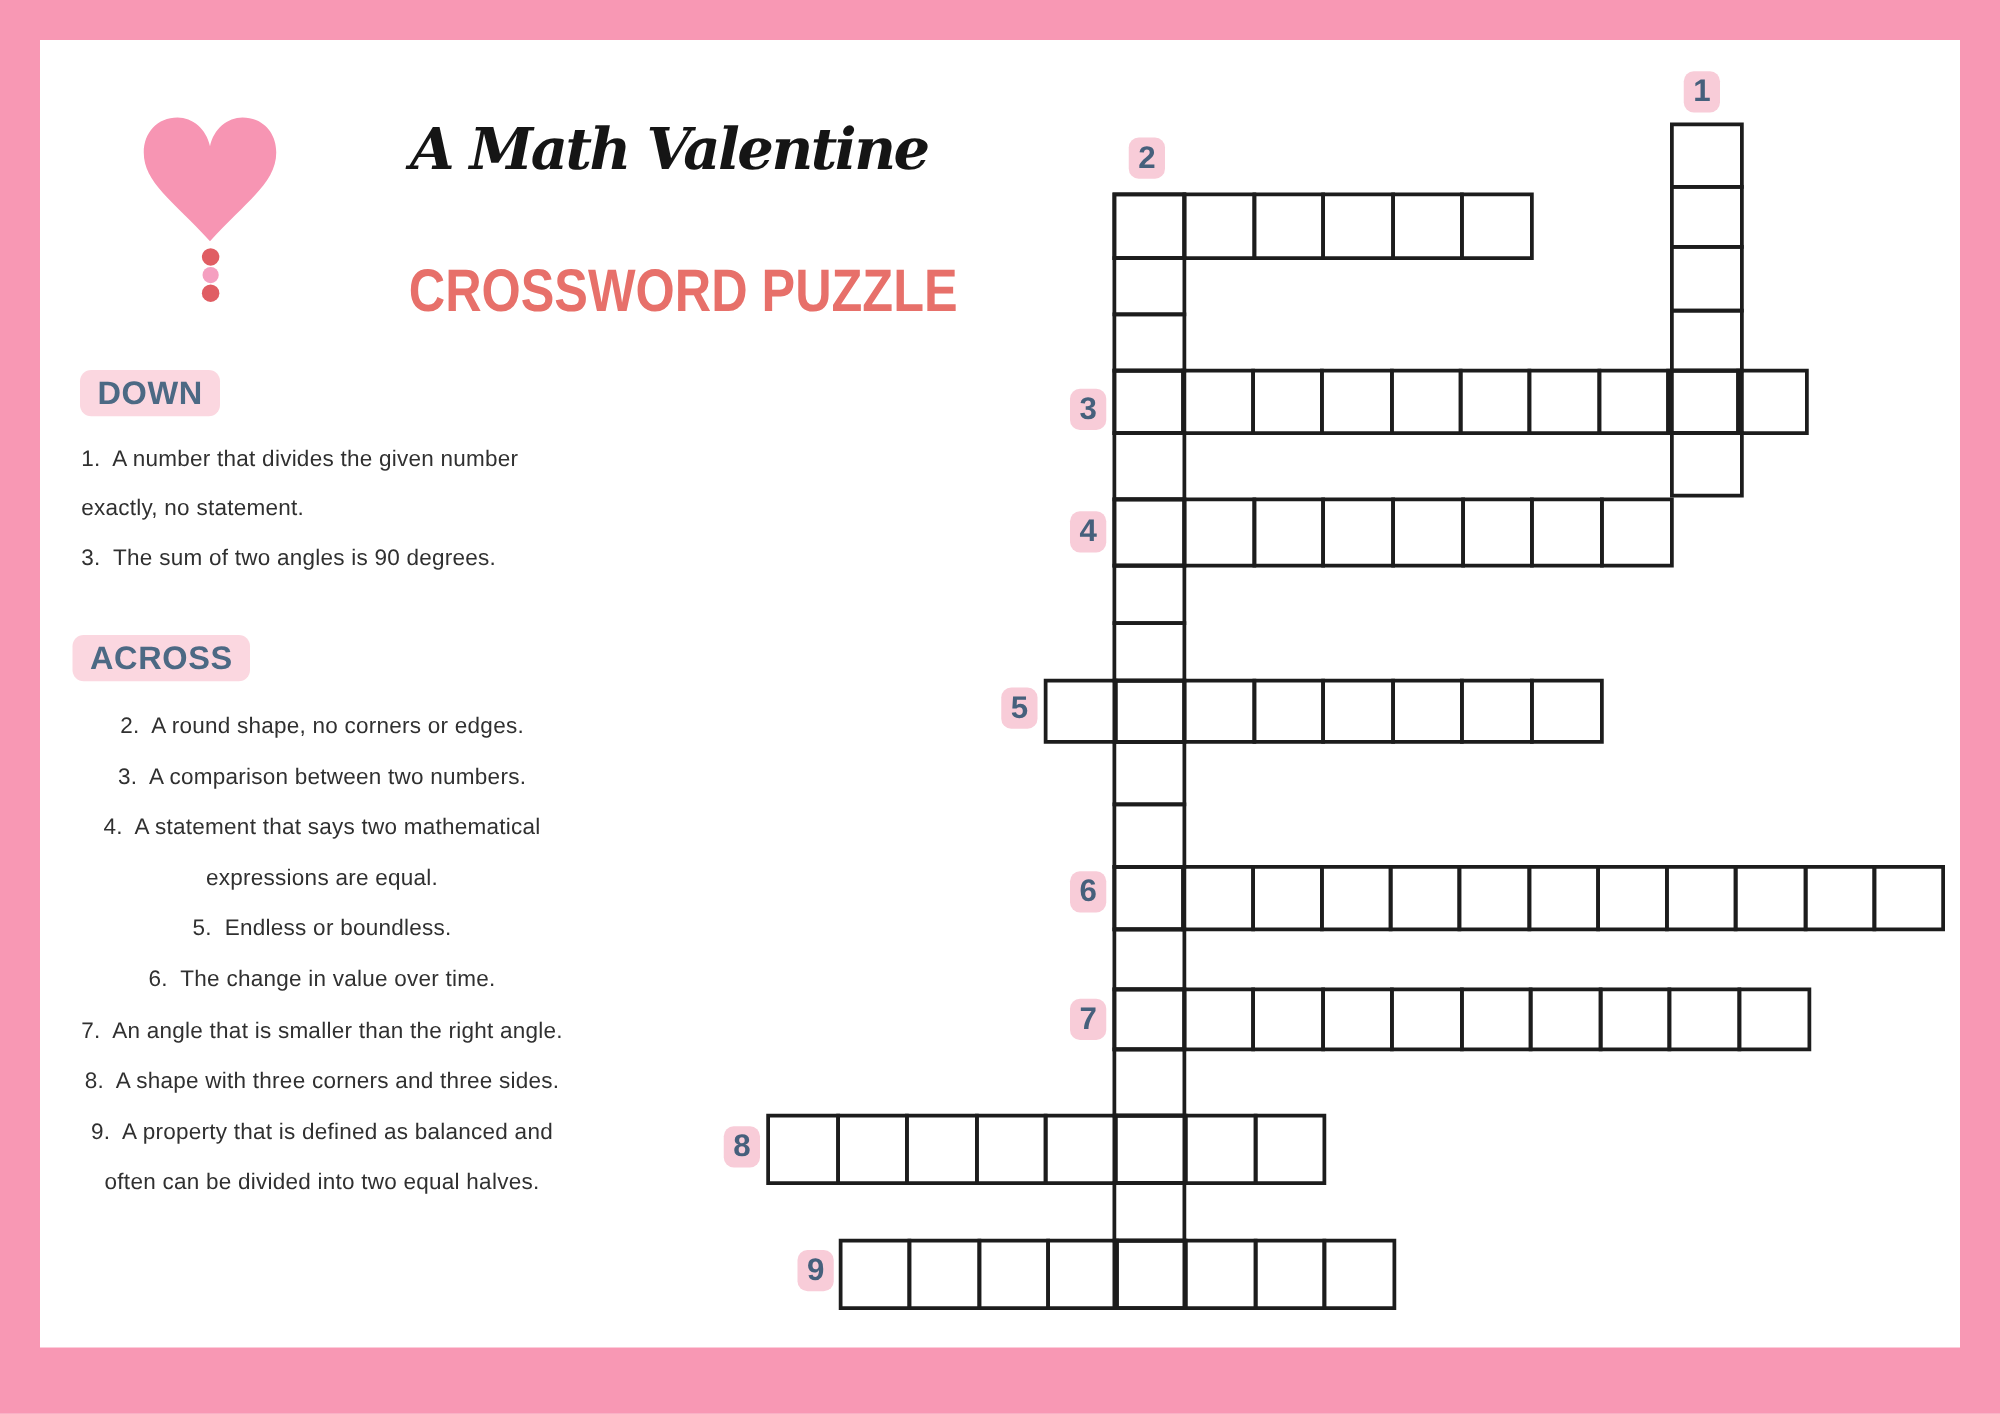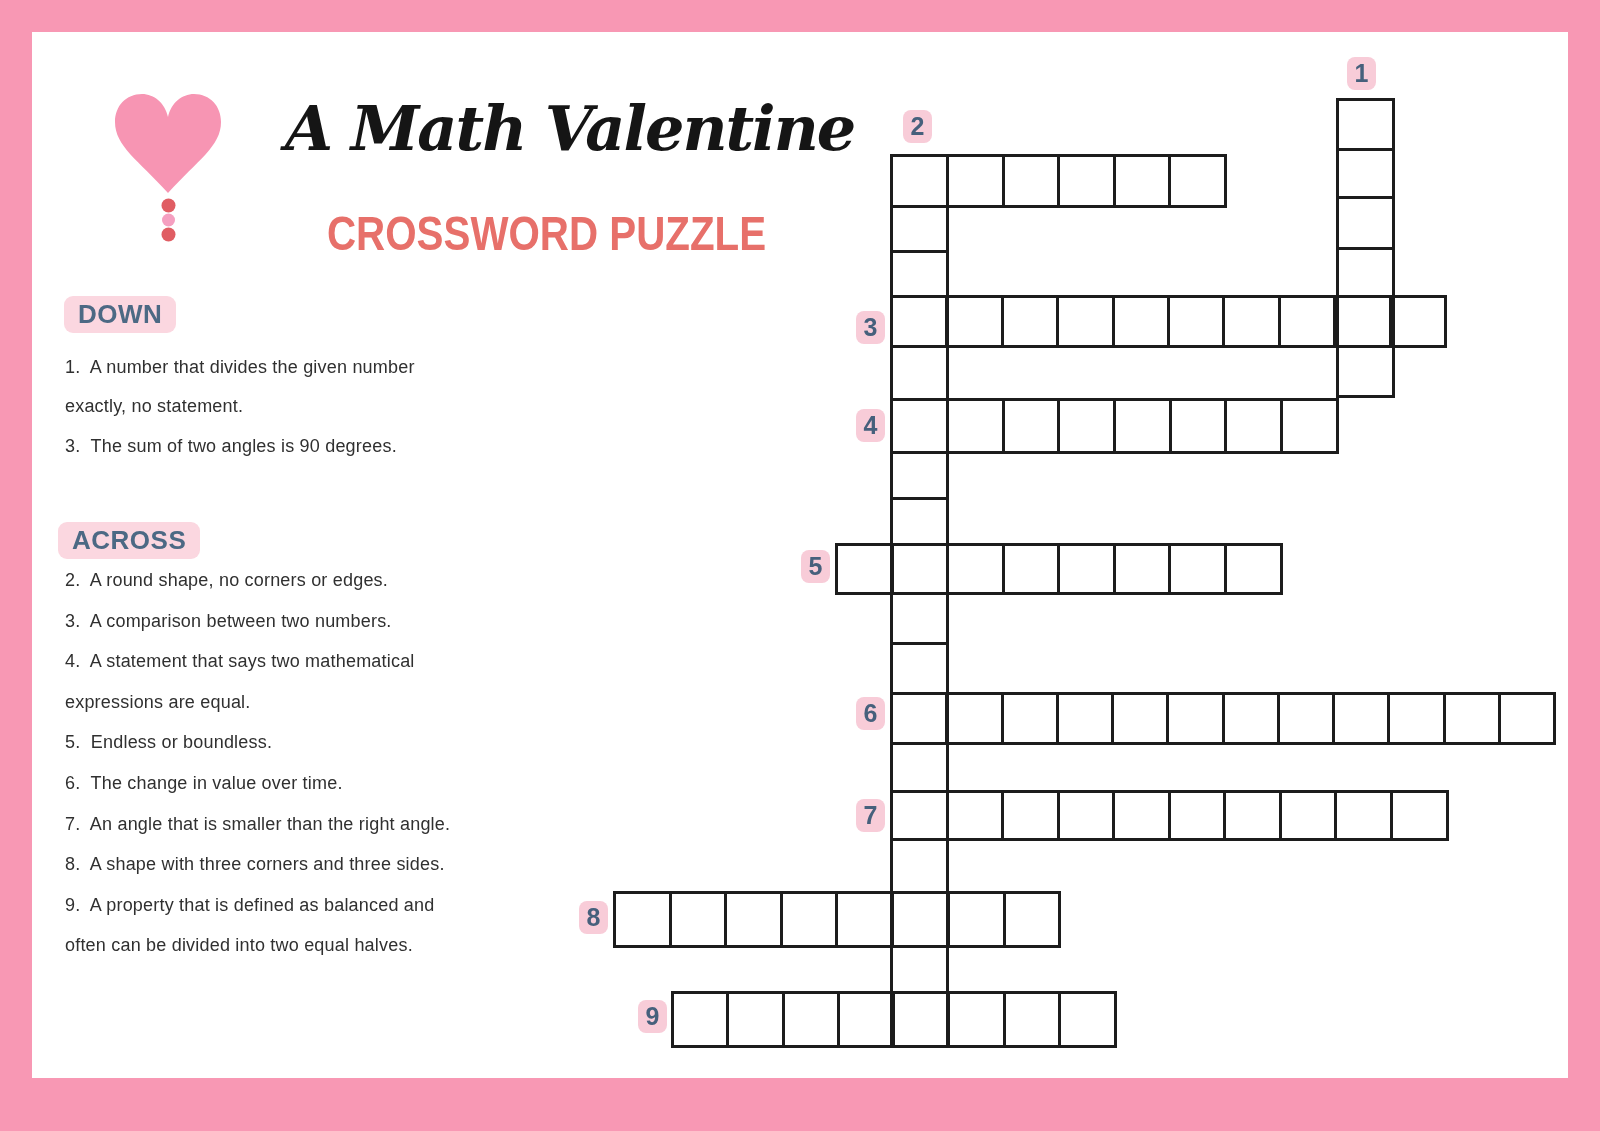--- a/index.html
+++ b/index.html
@@ -21,21 +21,21 @@
     left:114px;top:93px;
     width:108px;height:150px;
   }
   .title{
     position:absolute;
     left:285px;top:92px;width:500px;
     text-align:center;
     font-family:"DejaVu Serif", serif;
     font-style:italic;
     font-weight:600;
-    font-size:62px;
+    font-size:46px;
     letter-spacing:-2px;
     color:#151515;
     white-space:nowrap;
   }
   .subtitle{
     position:absolute;
     left:287px;top:206px;width:500px;
     text-align:center;
     font-size:48px;
     font-weight:700;
@@ -49,31 +49,31 @@
     position:absolute;
     background:#fbd7e0;
     color:#4c6984;
     font-weight:700;
     font-size:26px;
     letter-spacing:0.5px;
     padding:3px 14px;
     border-radius:9px;
   }
   .down-badge{left:64px;top:296px;}
-  .across-badge{left:58px;top:522px;}
+  .across-badge{left:58px;top:508px;}
   .clues{
     position:absolute;
     left:65px;
     font-size:18px;
     letter-spacing:0.2px;
     color:#303030;
     white-space:pre;
   }
   .down-clues{top:348px;line-height:39.3px;}
-  .across-clues{top:560px;line-height:40.6px;}
+  .across-clues{top:560px;line-height:40.6px;text-align:center;}
   .clue-line{white-space:pre;}
   .cell{
     position:absolute;
     border:3px solid #1c1c1c;
     box-sizing:border-box;
     background:transparent;
   }
   .num-badge{
     position:absolute;
     width:29px;height:33px;

